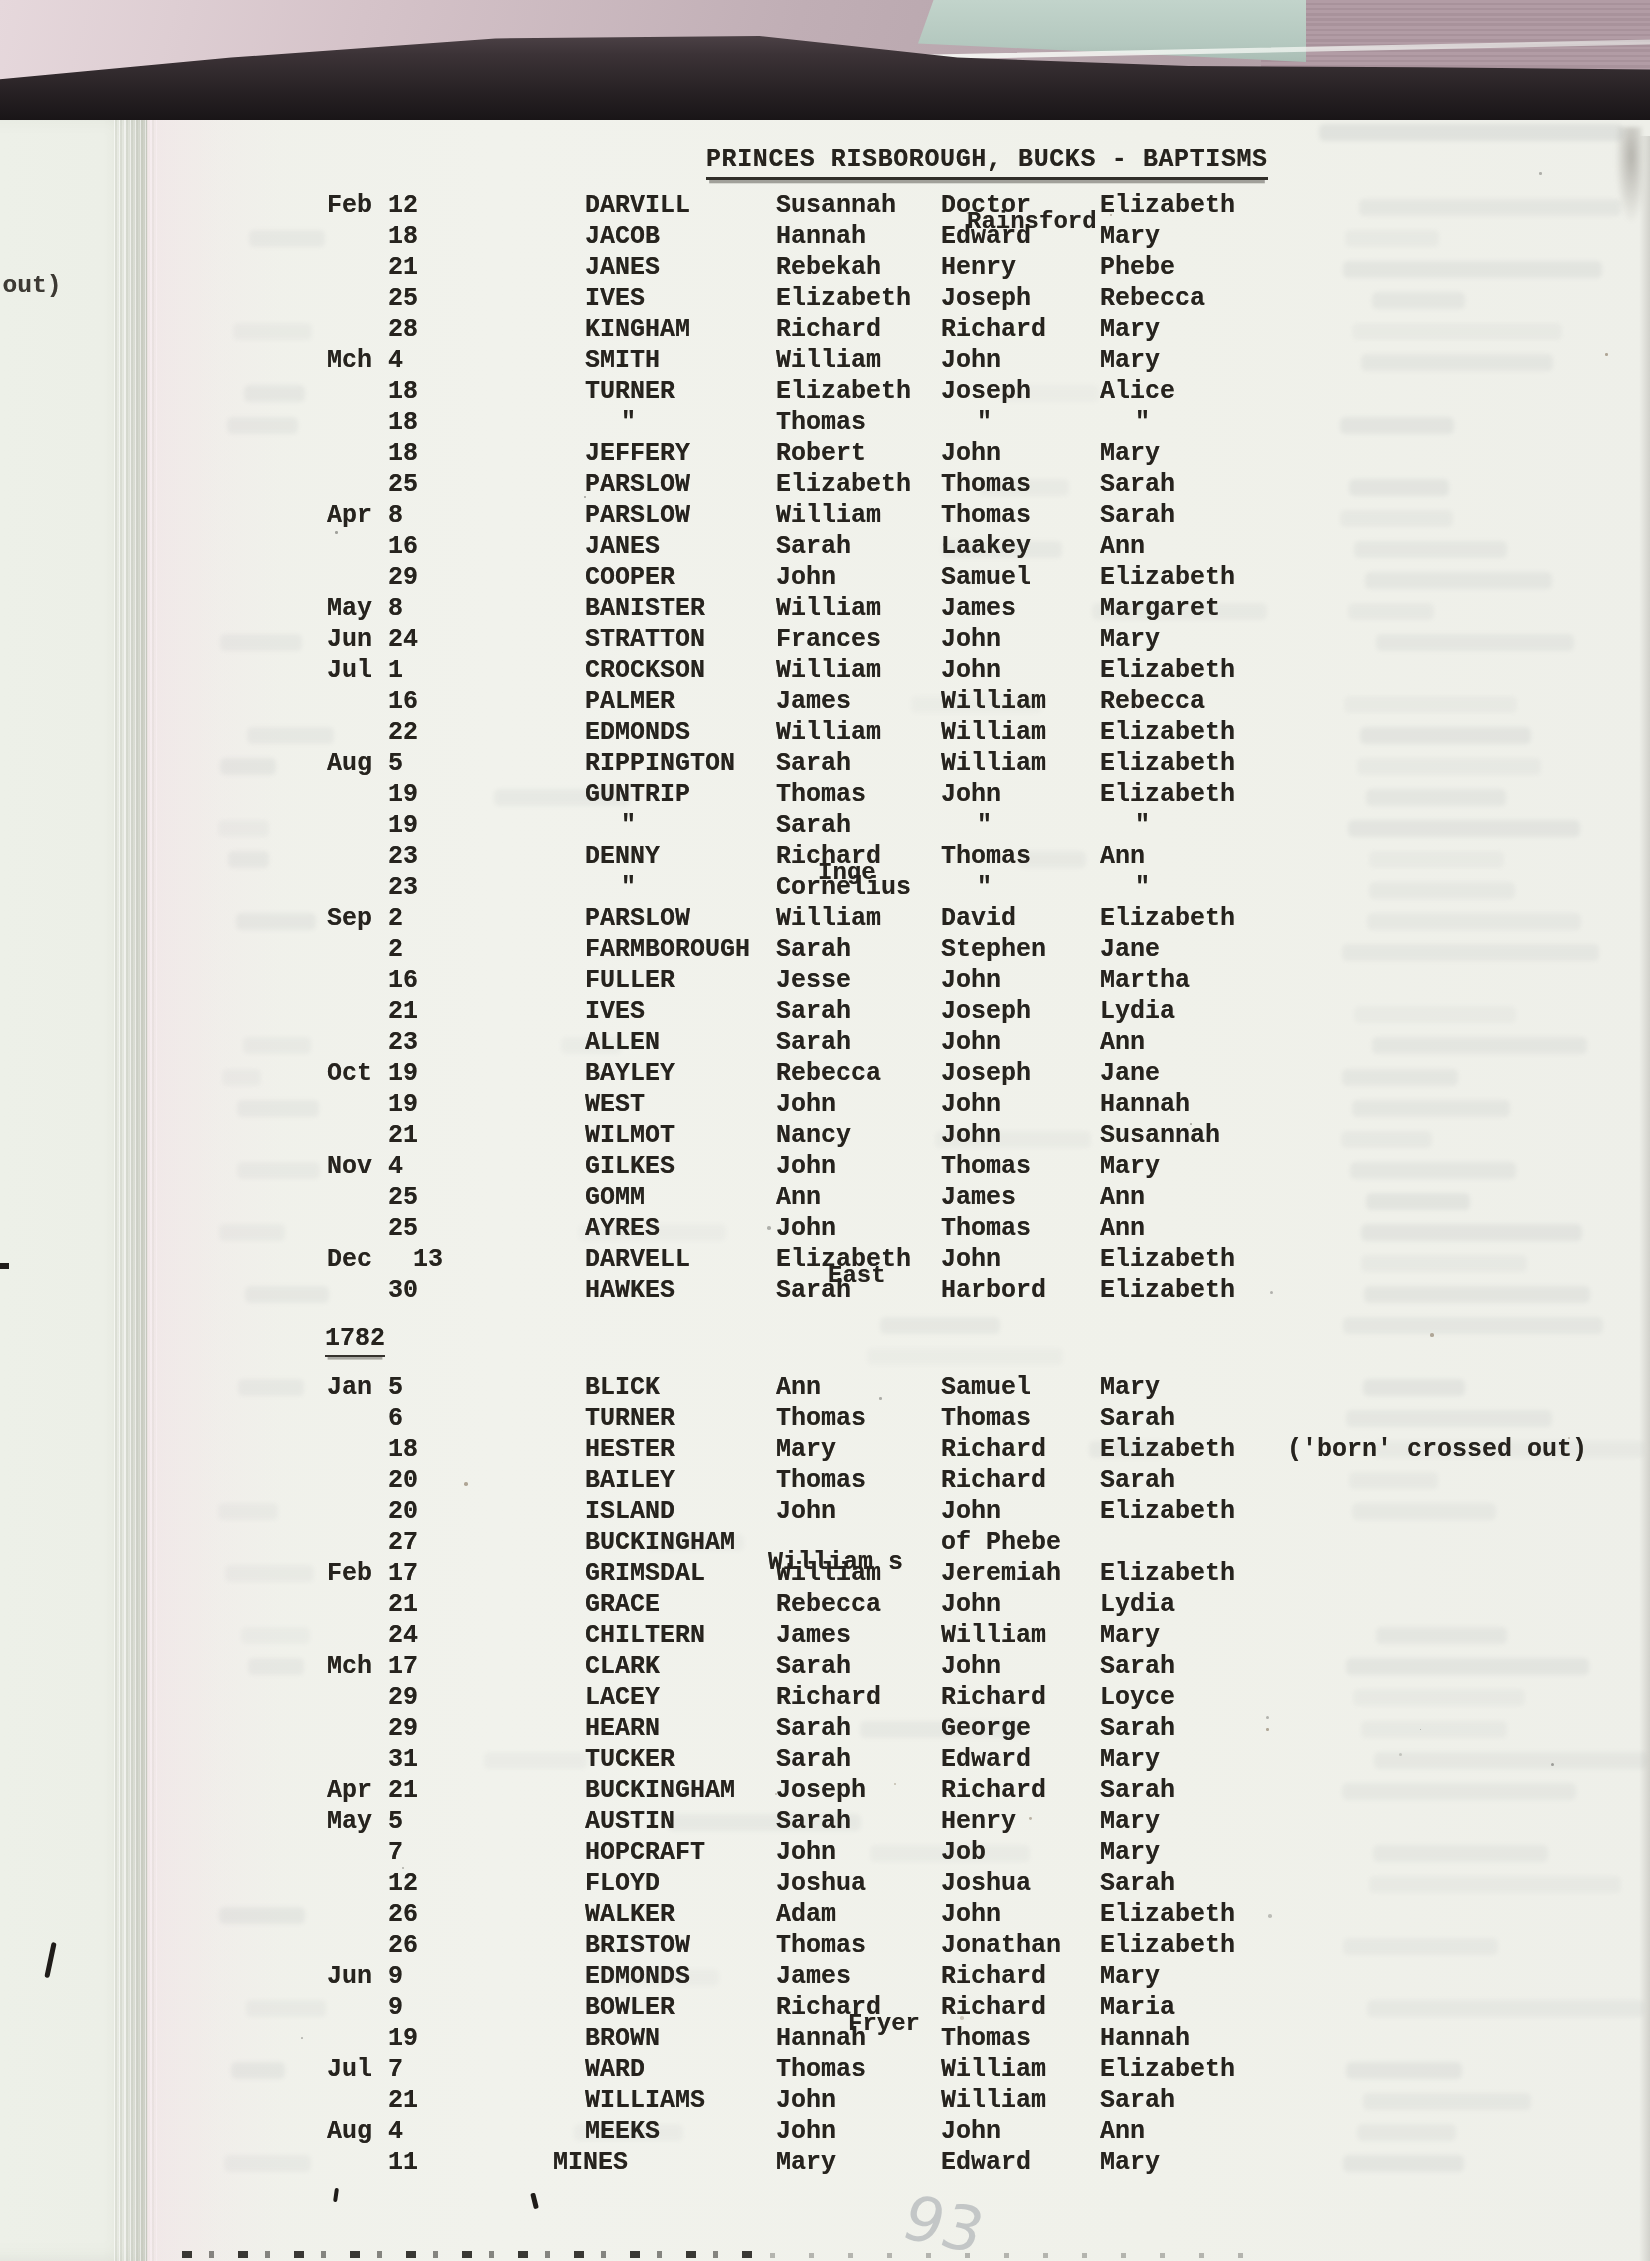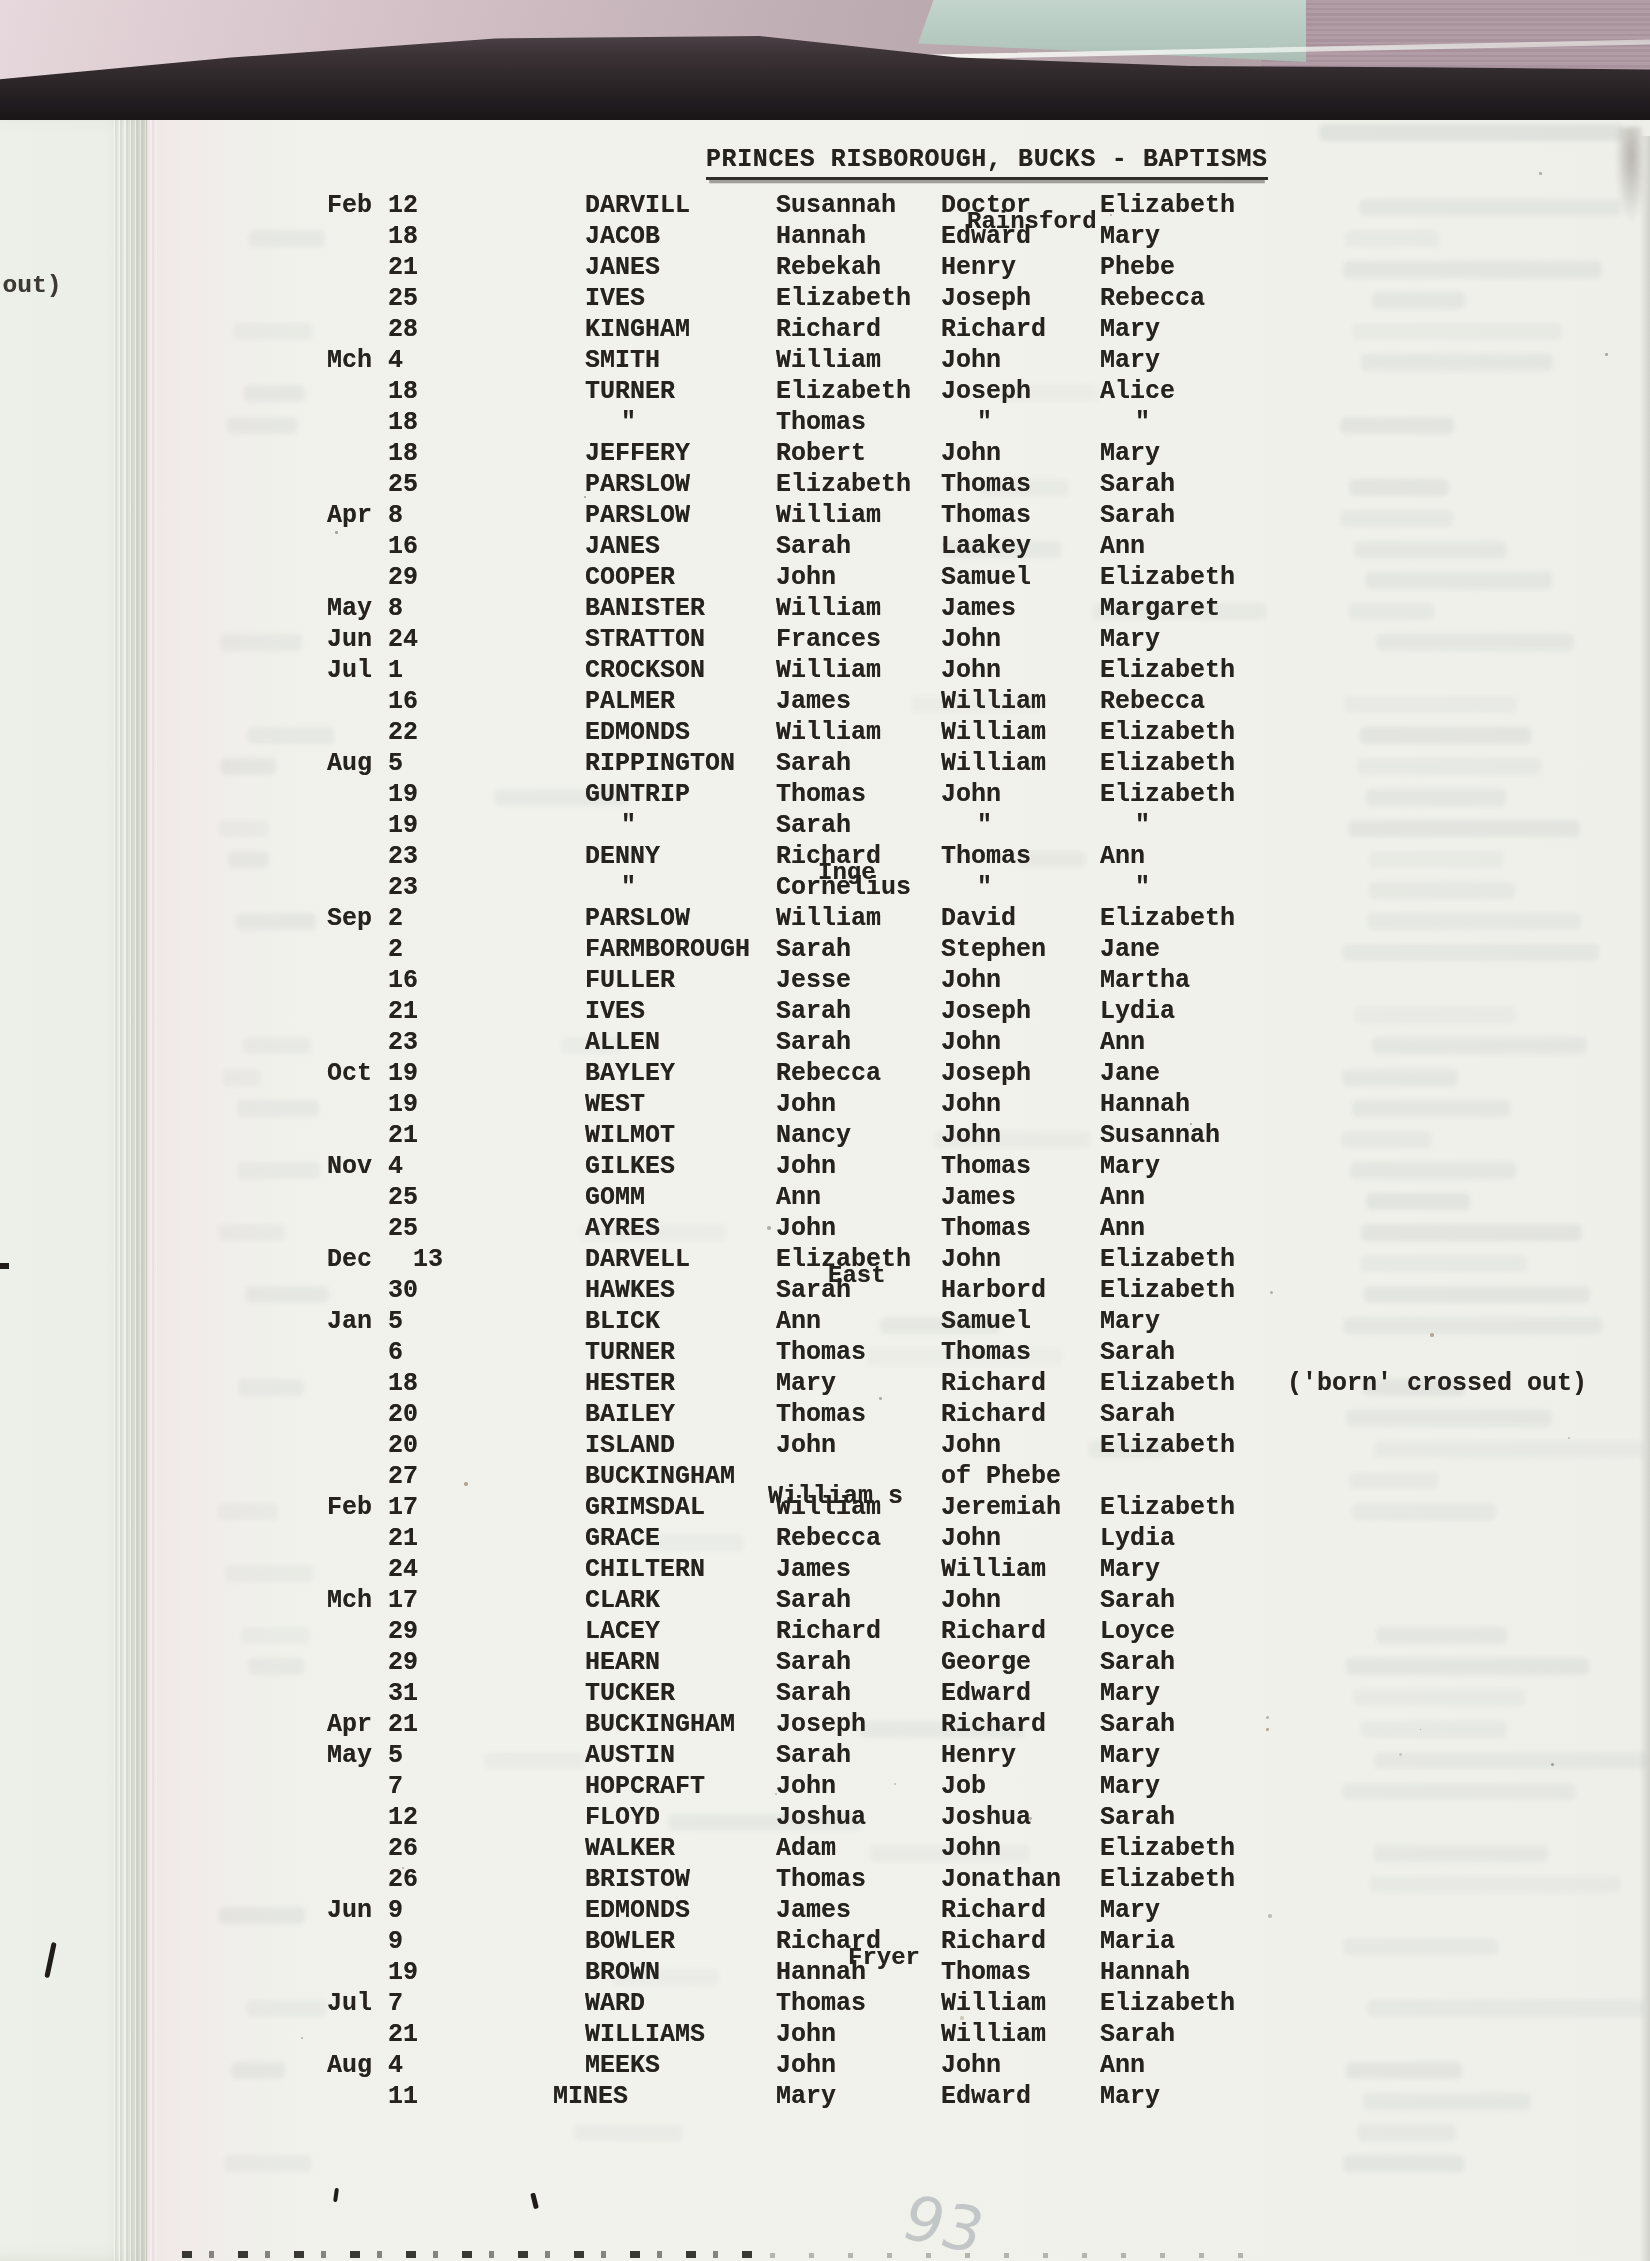--- a/index.html
+++ b/index.html
@@ -483,20 +483,21 @@
           </div>
           <div class="row">
             <span class="cell" style="left: 388px;">30</span>
             <span class="cell" style="left: 585px;">HAWKES</span>
             <span class="cell" style="left: 776px;">Sarah</span>
             <span class="cell" style="left: 941px;">Harbord</span>
             <span class="cell" style="left: 1100px;">Elizabeth</span>
             <span class="cell inter" style="left: 828px;">East</span>
           </div>
         </div>
+        <div class="year-heading"><span class="yh">1782</span></div>
         <div>
           <div class="row">
             <span class="cell" style="left: 327px;">Jan</span>
             <span class="cell" style="left: 388px;">5</span>
             <span class="cell" style="left: 585px;">BLICK</span>
             <span class="cell" style="left: 776px;">Ann</span>
             <span class="cell" style="left: 941px;">Samuel</span>
             <span class="cell" style="left: 1100px;">Mary</span>
           </div>
           <div class="row">

